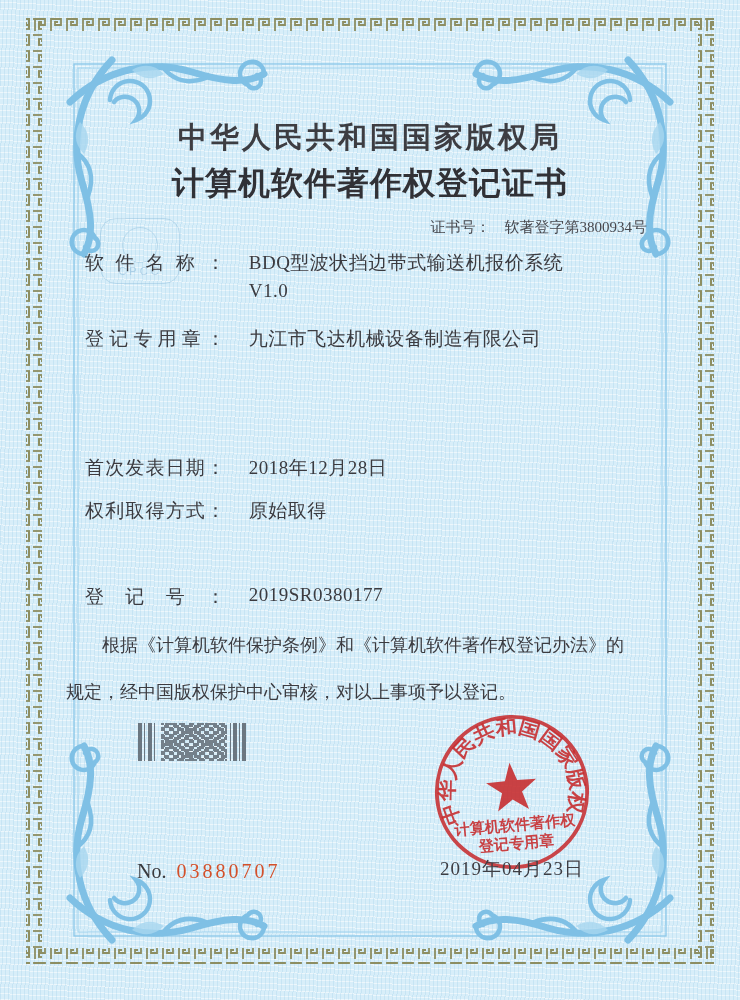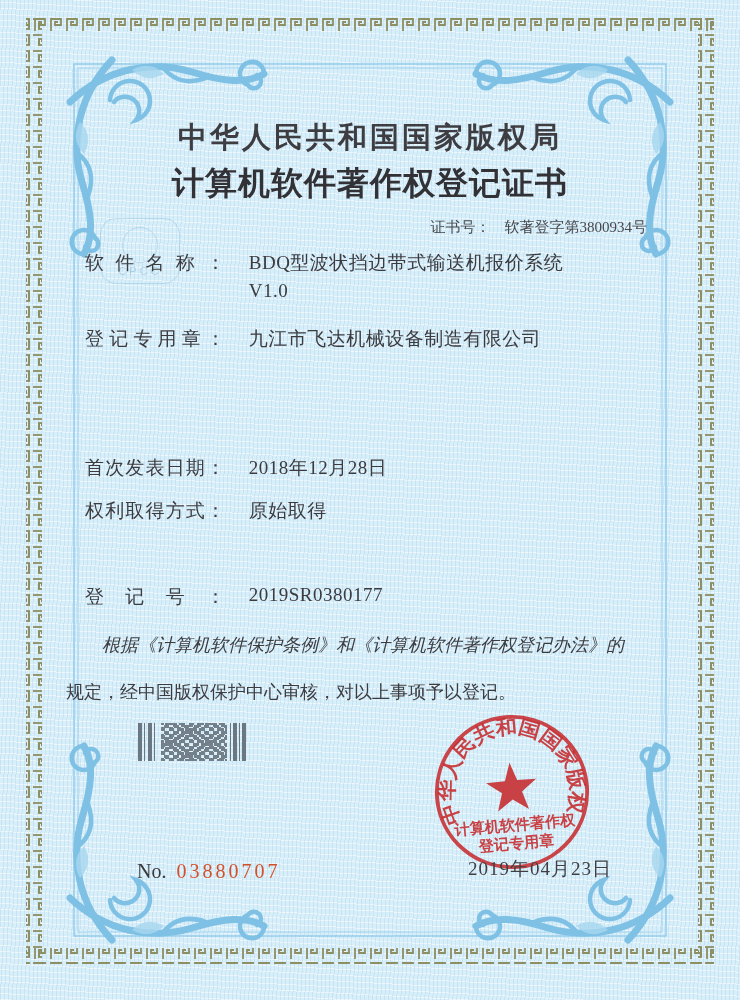--- a/index.html
+++ b/index.html
@@ -18,32 +18,32 @@
   .title{position:absolute;left:0;top:162px;width:100%;text-align:center;
     font-size:32px;font-weight:bold;letter-spacing:1px;color:#313136;}
   .certno{position:absolute;top:218px;right:93px;font-size:15px;color:#47474d;}
   .certno .gap{display:inline-block;width:14px;}
   .row{position:absolute;left:85px;width:600px;font-size:19px;color:#3b3b40;}
   .lbl{display:inline-block;width:140px;text-align:justify;text-align-last:justify;
     vertical-align:top;color:#3b3b40;font-family:Liberation Serif, serif;}
   .val{display:inline-block;margin-left:19px;vertical-align:top;letter-spacing:0.5px;}
   .para{position:absolute;left:66px;top:622px;width:568px;font-size:18px;
     line-height:47px;color:#3b3b40;}
-  .para .indent{text-indent:36px;font-style:italic;}
+  .para .indent{text-indent:36px;}
   .barcode{position:absolute;left:138px;top:723px;width:110px;height:38px;display:flex;opacity:0.85;}
   .bc-start{width:20px;height:100%;
     background:repeating-linear-gradient(90deg,#59636d 0 4px,transparent 4px 6px,#59636d 6px 7px,transparent 7px 10px);}
   .bc-mid{flex:1;height:100%;margin:0 3px;
     background:
       repeating-conic-gradient(from 0deg,#636d77 0% 25%,transparent 0% 50%) 0 0/8px 8px,
       repeating-conic-gradient(from 0deg,#636d77 0% 25%,transparent 0% 50%) 3px 5px/10px 6px;}
   .bc-stop{width:18px;height:100%;
     background:repeating-linear-gradient(90deg,#59636d 0 1px,transparent 1px 3px,#59636d 3px 7px,transparent 7px 9px);}
   .seal{position:absolute;left:432px;top:712px;width:160px;height:160px;transform:rotate(-5deg);}
-  .seal-date{position:absolute;left:440px;top:856px;font-size:19px;letter-spacing:1px;color:#3e3e44;margin-left:28px;}
+  .seal-date{position:absolute;left:440px;top:856px;font-size:19px;letter-spacing:1px;color:#3e3e44;}
   .serial{position:absolute;left:137px;top:860px;font-size:20px;color:#3a3a3e;}
   .serial .num{color:#d4502a;letter-spacing:3px;margin-left:10px;}
   .watermark{position:absolute;left:100px;top:218px;width:80px;height:82px;opacity:0.45;pointer-events:none;}
   .wm-box{width:78px;height:64px;border:1px solid rgba(128,180,214,0.8);border-radius:16px;position:relative;}
   .wm-circle{position:absolute;left:21px;top:8px;width:34px;height:34px;border:1px solid rgba(128,180,214,0.8);border-radius:50%;}
   .wm-text{position:absolute;left:0;top:46px;width:78px;text-align:center;font-size:11px;
     letter-spacing:3px;color:rgba(110,165,205,0.9);font-family:"Liberation Sans",sans-serif;}
 </style>
 </head>
 <body>

